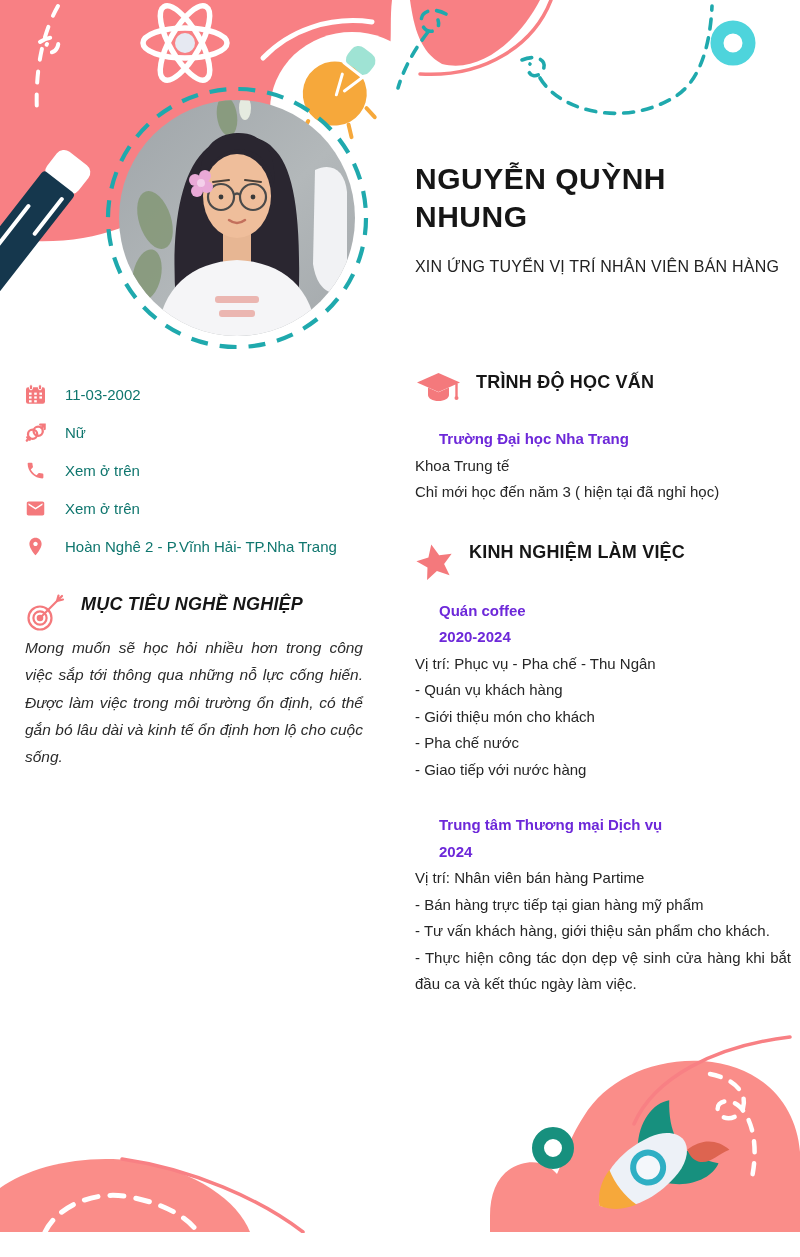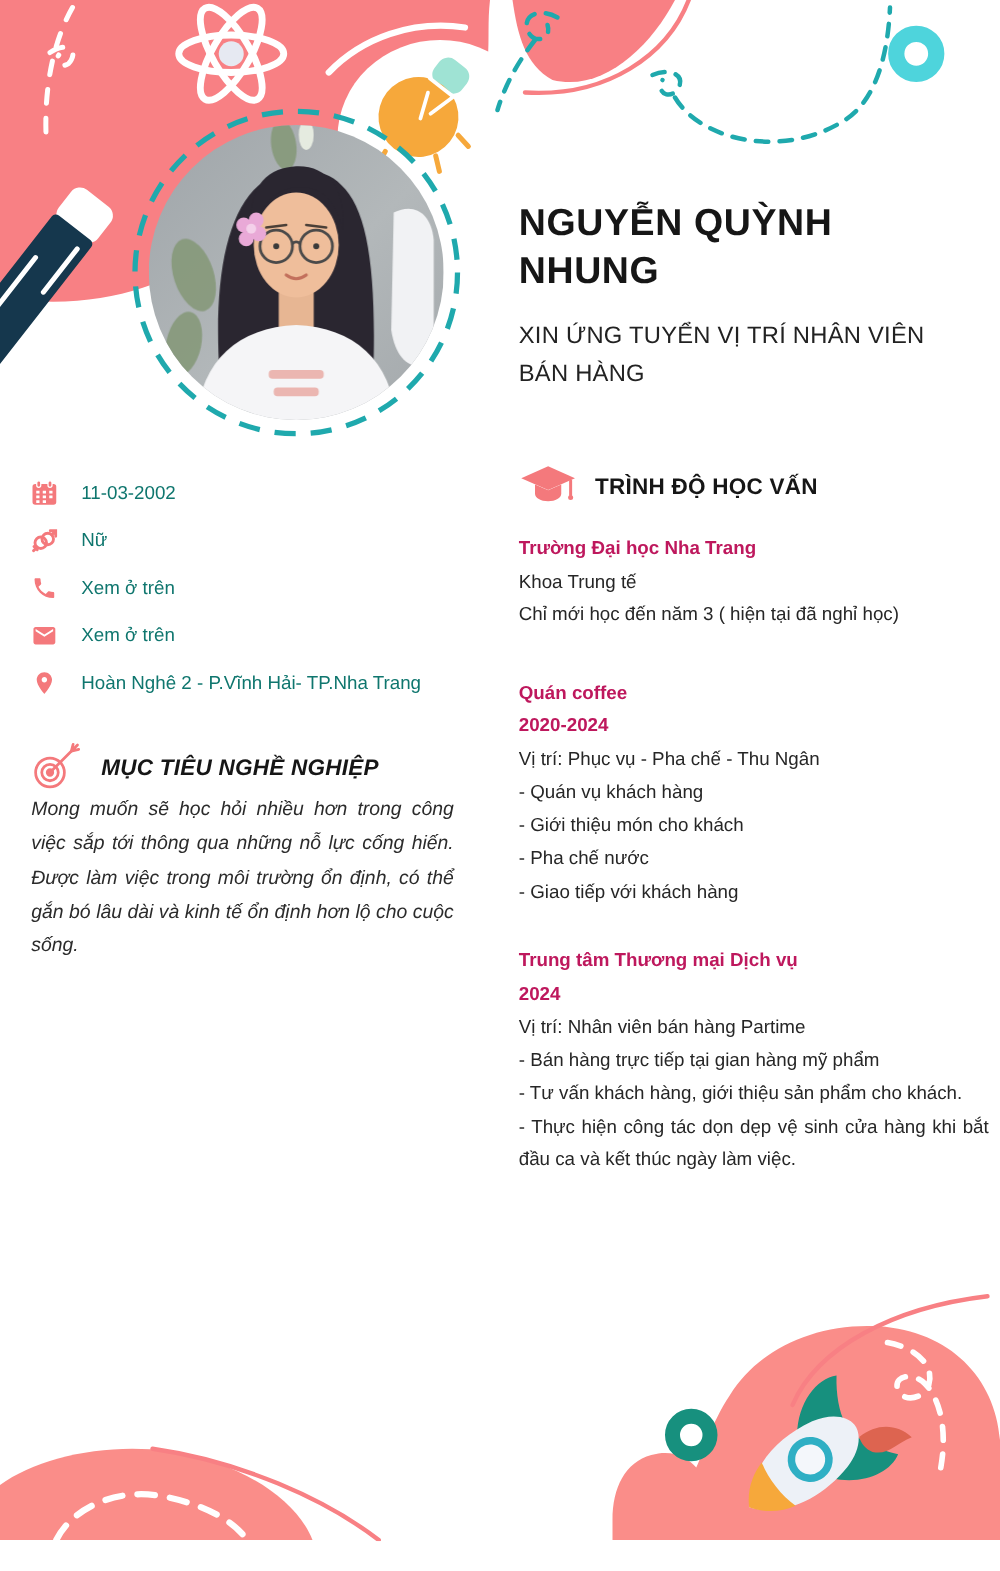--- a/index.html
+++ b/index.html
@@ -9,38 +9,38 @@
 
   svg.decor { position:absolute; pointer-events:none; }
   #decor-top { left:0; top:0; }
   #decor-bottom { left:0; top:1020px; }
 
   .photo { position:absolute; left:119px; top:100px; width:236px; height:236px;
            border-radius:50%; overflow:hidden; z-index:2; }
 
   .name-block { position:absolute; left:415px; top:160px; width:365px; z-index:3; }
   .name { font-size:30px; font-weight:700; color:#161616; line-height:1.27; letter-spacing:.5px; }
-  .subtitle { margin-top:18px; font-size:19px; color:#222; line-height:1.6; letter-spacing:.2px; }
+  .subtitle { margin-top:18px; font-size:16px; color:#222; line-height:1.6; letter-spacing:.2px; }
 
   .col-left { position:absolute; left:25px; top:384px; width:338px; z-index:3; }
   .info-row { display:flex; align-items:center; margin-bottom:17px; min-height:21px; }
   .info-row .ico { width:21px; height:21px; flex:0 0 21px; margin-right:19px; }
   .info-row .val { font-size:15px; color:#0f766e; }
 
-  .section-head { display:flex; align-items:center; }
+  .section-head { display:flex; }
   .section-head .s-ico { flex:0 0 auto; margin-right:14px; }
   .section-title { font-size:18px; font-weight:700; color:#161616; letter-spacing:.2px; }
 
   .objective { position:absolute; left:25px; top:594px; width:338px; z-index:3;font-style:italic; }
   .objective-text { font-size:15.5px; line-height:1.76; text-align:justify; color:#2b2b2b; }
 
   .col-right { position:absolute; left:415px; top:372px; width:376px; z-index:3; }
   .edu-body { margin-top:20px; }
   .line { font-size:15px; line-height:26.5px; color:#262626; }
-  .b { font-weight:700; color:#be185d; }
+  .b { font-weight:700; color:#6d28d9;margin-left:24px; }
   .exp { margin-top:36px; }
   .job { margin-top:18px; }
   .job + .job { margin-top:29px; }
   .job .line.duty { text-align:justify; }
 
   .watermark { position:absolute; right:14px; top:1234px; z-index:4;
                font-family:"Liberation Mono","DejaVu Sans Mono",monospace;
                font-size:14px; color:#c6c8ca; letter-spacing:.5px; }
 </style>
 </head>
@@ -225,29 +225,35 @@
         <span class="section-title">TRÌNH ĐỘ HỌC VẤN</span>
       </div>
       <div class="edu-body">
         <div class="line b">Trường Đại học Nha Trang</div>
         <div class="line">Khoa Trung tế</div>
         <div class="line">Chỉ mới học đến năm 3 ( hiện tại đã nghỉ học)</div>
       </div>
     </div>
 
     <div class="exp">
+      <div class="section-head">
+        <svg class="s-ico" width="40" height="38" viewBox="0 0 40 38">
+          <polygon transform="rotate(-12 20 20)" fill="#F4797C" points="20,2 25.5,14.2 38,15.4 28.5,23.8 31.5,36 20,29.2 8.5,36 11.5,23.8 2,15.4 14.5,14.2"></polygon>
+        </svg>
+        <span class="section-title">KINH NGHIỆM LÀM VIỆC</span>
+      </div>
 
       <div class="job">
         <div class="line b">Quán coffee</div>
         <div class="line b">2020-2024</div>
         <div class="line">Vị trí: Phục vụ - Pha chế - Thu Ngân</div>
         <div class="line duty">- Quán vụ khách hàng</div>
         <div class="line duty">- Giới thiệu món cho khách</div>
         <div class="line duty">- Pha chế nước</div>
-        <div class="line duty">- Giao tiếp với khách hàng</div>
+        <div class="line duty">- Giao tiếp với nước hàng</div>
       </div>
 
       <div class="job">
         <div class="line b">Trung tâm Thương mại Dịch vụ</div>
         <div class="line b">2024</div>
         <div class="line">Vị trí: Nhân viên bán hàng Partime</div>
         <div class="line duty">- Bán hàng trực tiếp tại gian hàng mỹ phẩm</div>
         <div class="line duty">- Tư vấn khách hàng, giới thiệu sản phẩm cho khách.</div>
         <div class="line duty">- Thực hiện công tác dọn dẹp vệ sinh cửa hàng khi bắt đầu ca và kết thúc ngày làm việc.</div>
       </div>

